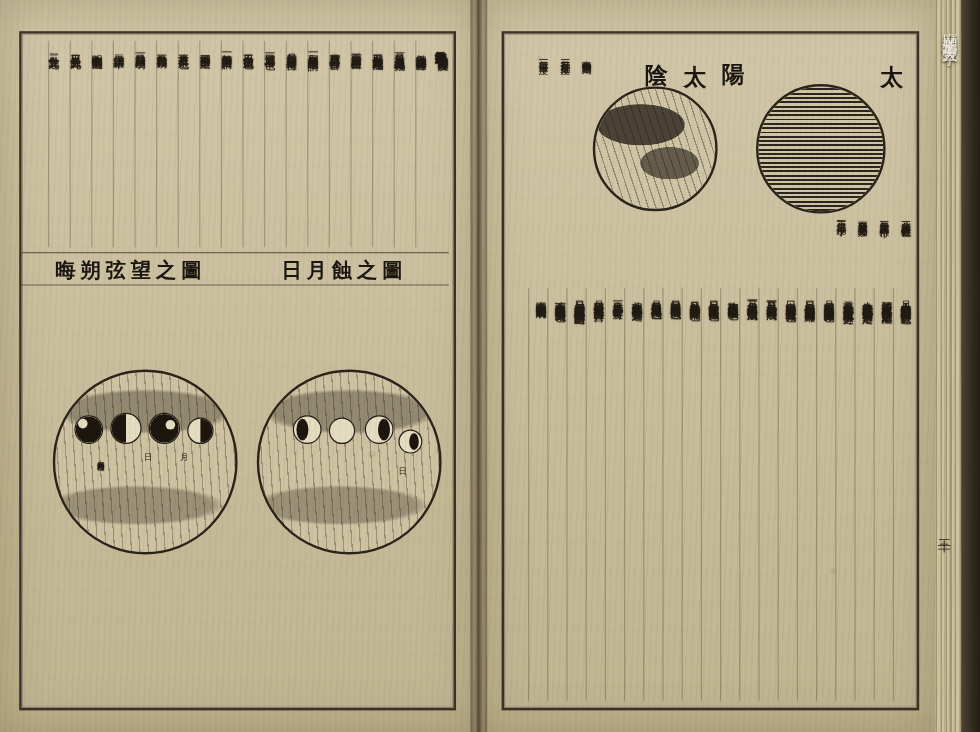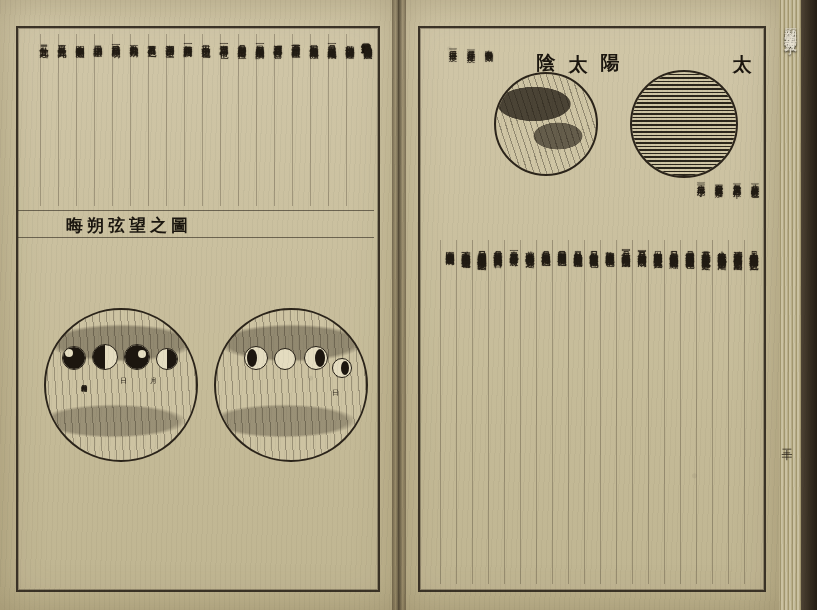--- a/index.html
+++ b/index.html
@@ -124,21 +124,21 @@
     font-weight: 700;
     color: #1b160f;
     letter-spacing: 3px;
   }
 
   .htitle {
     font-size: 17px;
     font-weight: 700;
     color: #1b160f;
     letter-spacing: 4px;
-    text-align: right;
+    text-align: center;
   }
 
   
   .disc {
     position: absolute;
     border-radius: 50%;
     border: 2px solid #2b241a;
     overflow: hidden;
     background: #cfc5a4;
   }
@@ -265,20 +265,21 @@
     <div class="vtext colbox" style="right:222px; top:10px; height:160px; font-size:9px;">故其不月之日也</div>
     <div class="vtext colbox" style="right:240px; top:10px; height:160px; font-size:9px;">蝕不其在月朔日</div>
     <div class="vtext colbox" style="right:258px; top:10px; height:160px; font-size:9px;">法朔月日一星月明</div>
     <div class="vtext colbox" style="right:276px; top:10px; height:160px; font-size:9px;">侯二上謂望二十日</div>
     <div class="vtext colbox" style="right:294px; top:10px; height:160px; font-size:9px;">明本進無側之明蝕</div>
     <div class="vtext colbox" style="right:312px; top:10px; height:160px; font-size:9px;">半三日上蝕廿八九</div>
     <div class="vtext colbox" style="right:330px; top:10px; height:160px; font-size:9px;">二二之蝕廿九之</div>
 
     <div class="caption-band" style="left:0; top:182px; width:356px; height:26px;"></div>
 
+    <div class="htitle" style="position:absolute; left:186px; top:186px; width:166px;">日月蝕之圖</div>
     <div class="htitle" style="position:absolute; left:8px; top:186px; width:166px;">晦朔弦望之圖</div>
 
     <div class="big-disc" style="left:196px; top:280px; width:150px; height:150px;">
       <div class="cloudwash"></div>
     </div>
 
     <div class="phase" style="left:226px; top:318px; width:22px; height:22px;">
       <div class="dark" style="border-radius:50%; inset:2px 10px 2px 2px;"></div>
     </div>
     <div class="phase" style="left:256px; top:320px; width:20px; height:20px;"></div>

